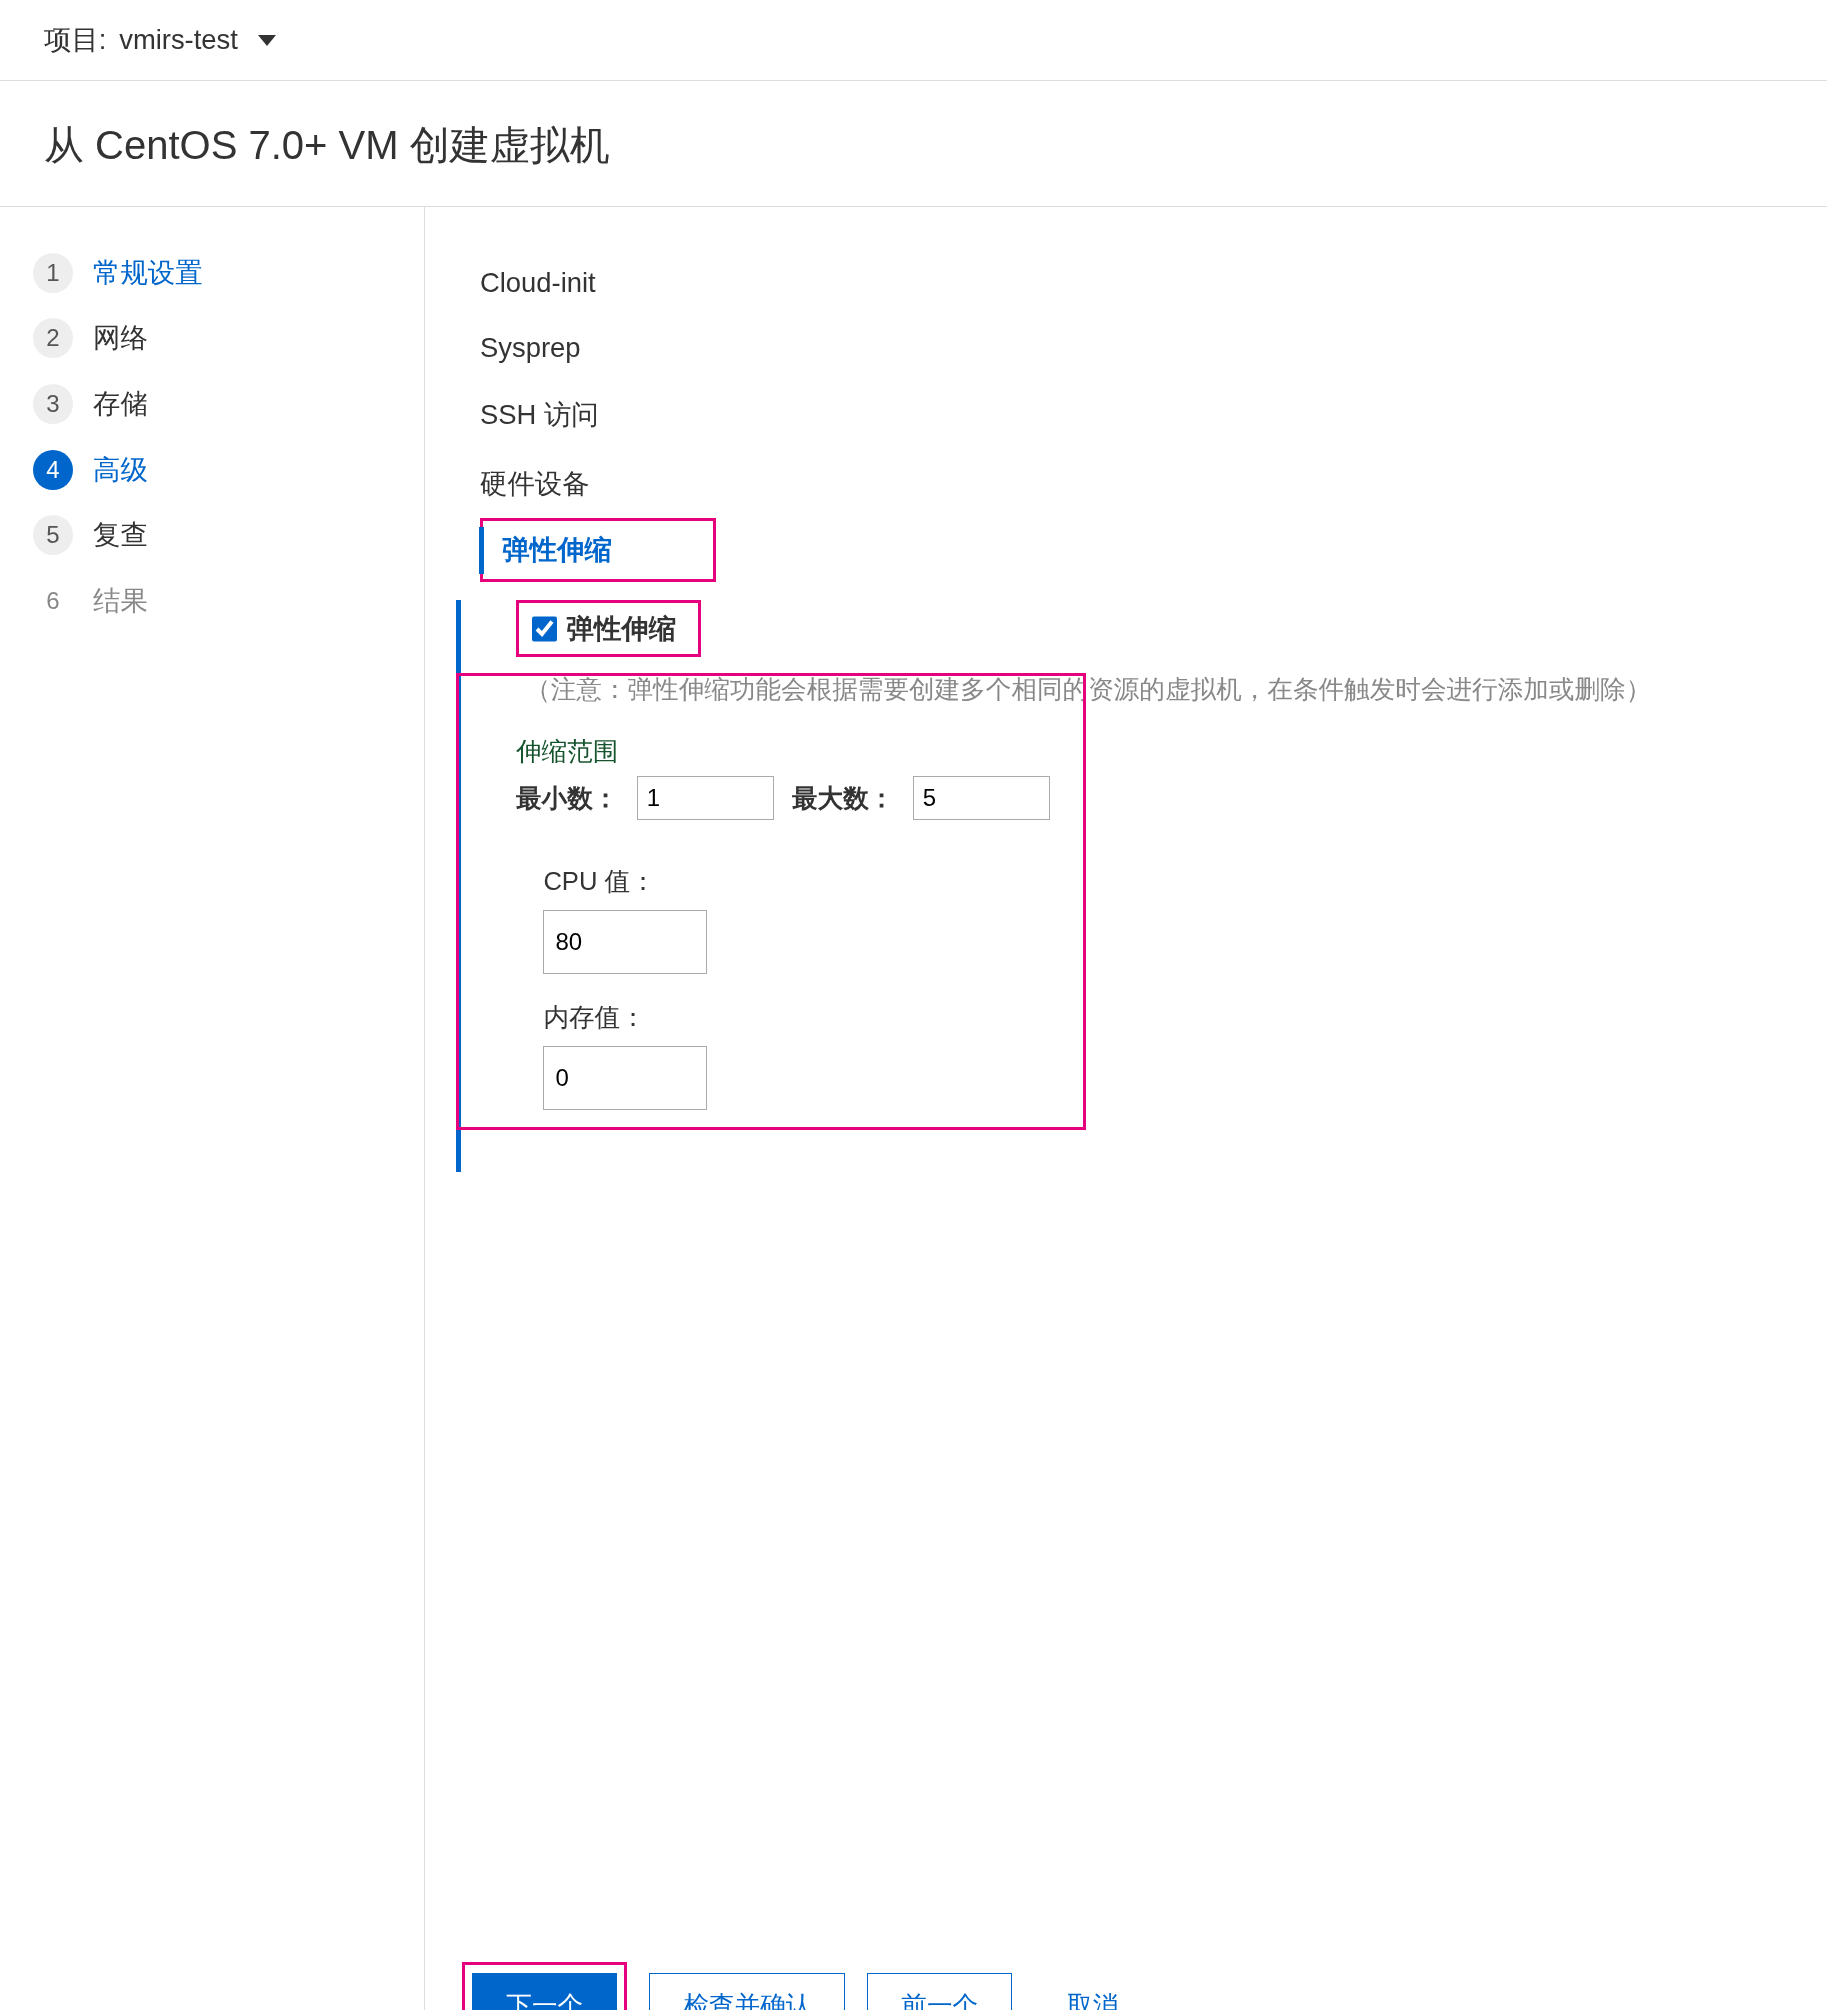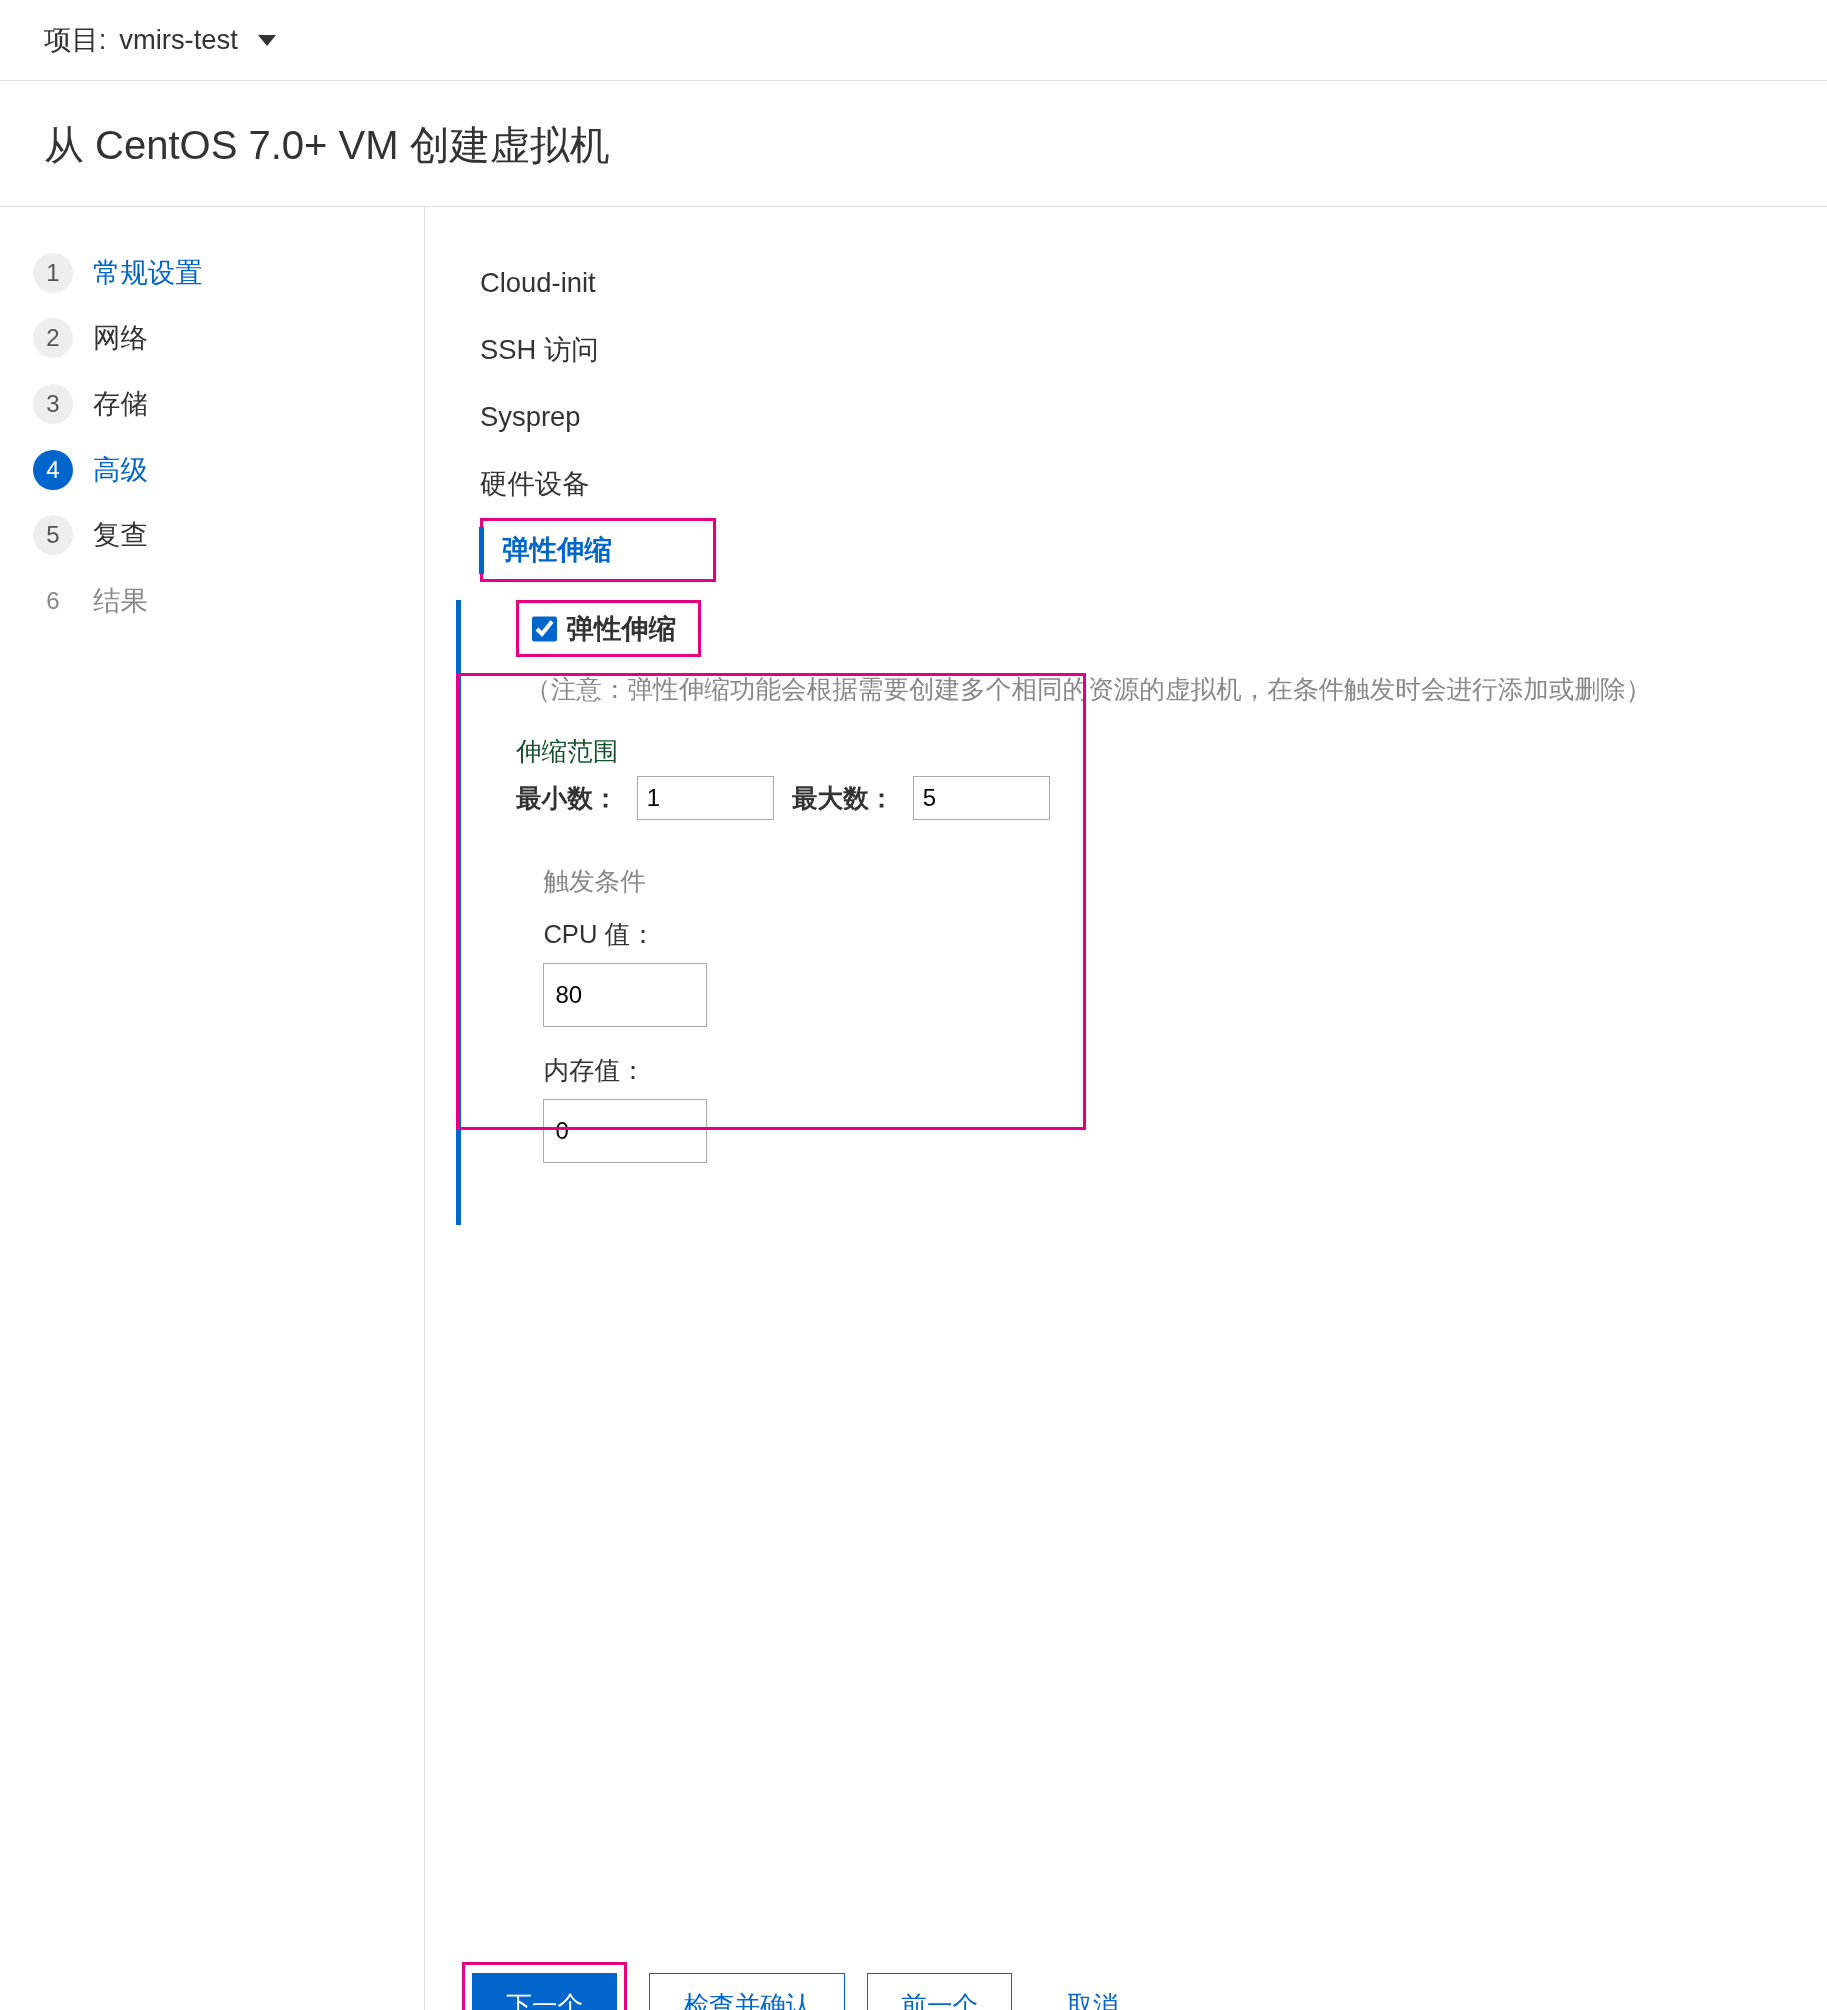--- a/index.html
+++ b/index.html
@@ -225,22 +225,22 @@
     </div>
     <div class="step disabled">
       <span class="num">6</span>
       <span class="label-text">结果</span>
     </div>
   </div>
 
   <div class="main">
     <div class="tabs-col">
       <div class="tab-item">Cloud-init</div>
+      <div class="tab-item">Sysprep</div>
       <div class="tab-item">SSH 访问</div>
-      <div class="tab-item">Sysprep</div>
       <div class="tab-item">硬件设备</div>
       <div>
         <span class="hl-box">
           <span class="tab-item elastic-tab" style="display:inline-block;padding:5.5px 0 5.5px 18.3px;">弹性伸缩</span>
         </span>
       </div>
     </div>
 
     <div class="section-body">
       <div style="display:inline-block;">
@@ -256,21 +256,20 @@
       <div class="range-box">
         <div class="range-title">伸缩范围</div>
         <div class="range-row">
           <span>最小数：</span>
           <input type="text" value="1" style="">
           <span>最大数：</span>
           <input type="text" value="5" style="">
         </div>
 
         <div class="trigger-block">
-          <div class="trigger-title">触发条件</div>
           <div class="field-label">CPU 值：</div>
           <input class="field-input" type="text" value="80" style="">
           <div class="field-label">内存值：</div>
           <input class="field-input" type="text" value="0" style="">
         </div>
       </div>
     </div>
 
     <div class="redbox" style="left:31px; top:466px; width:630px; height:457px;"></div>
 

